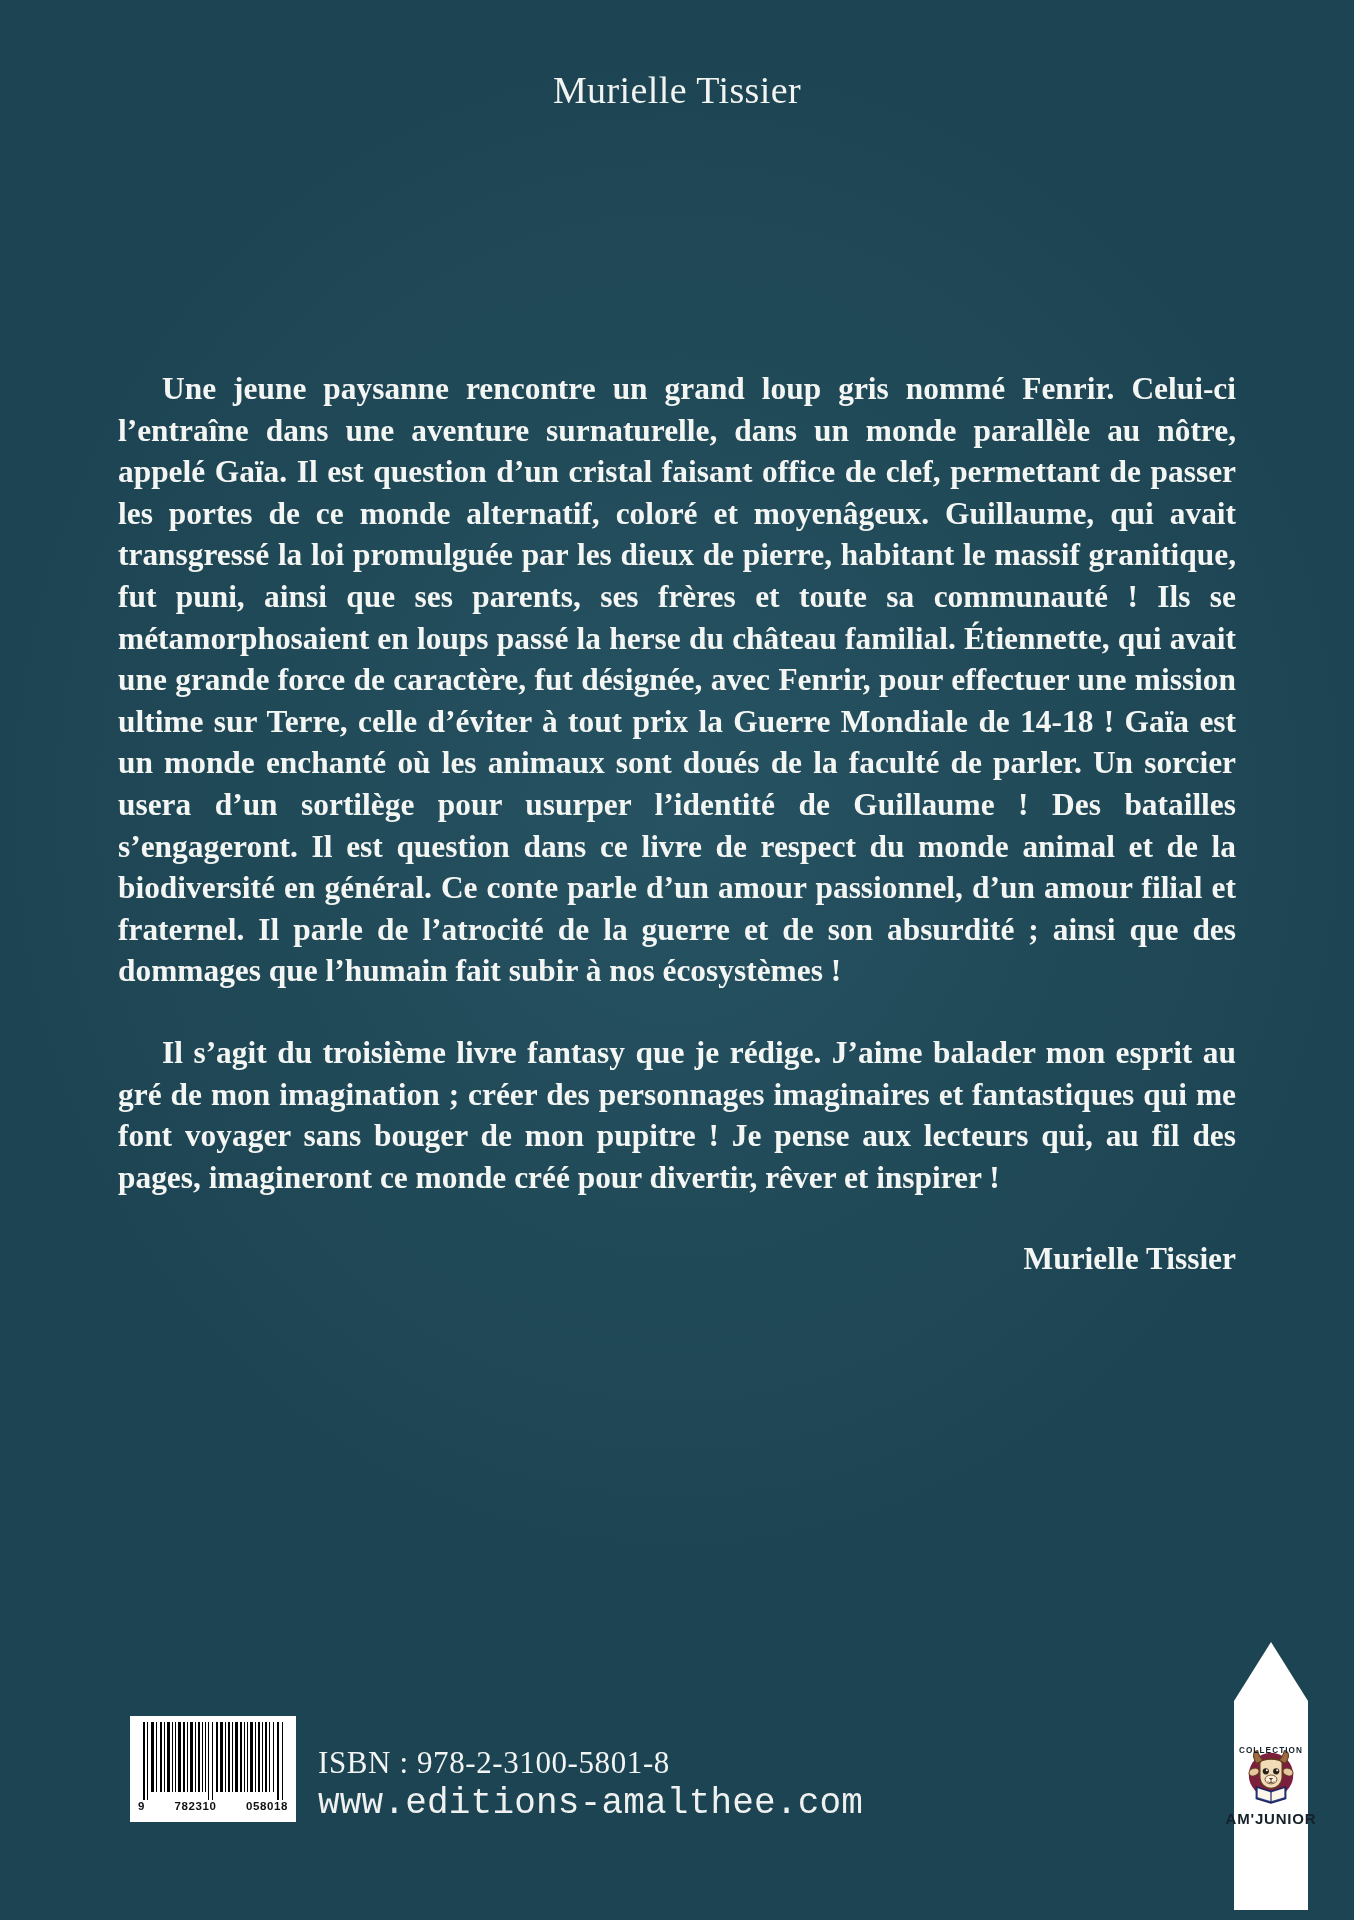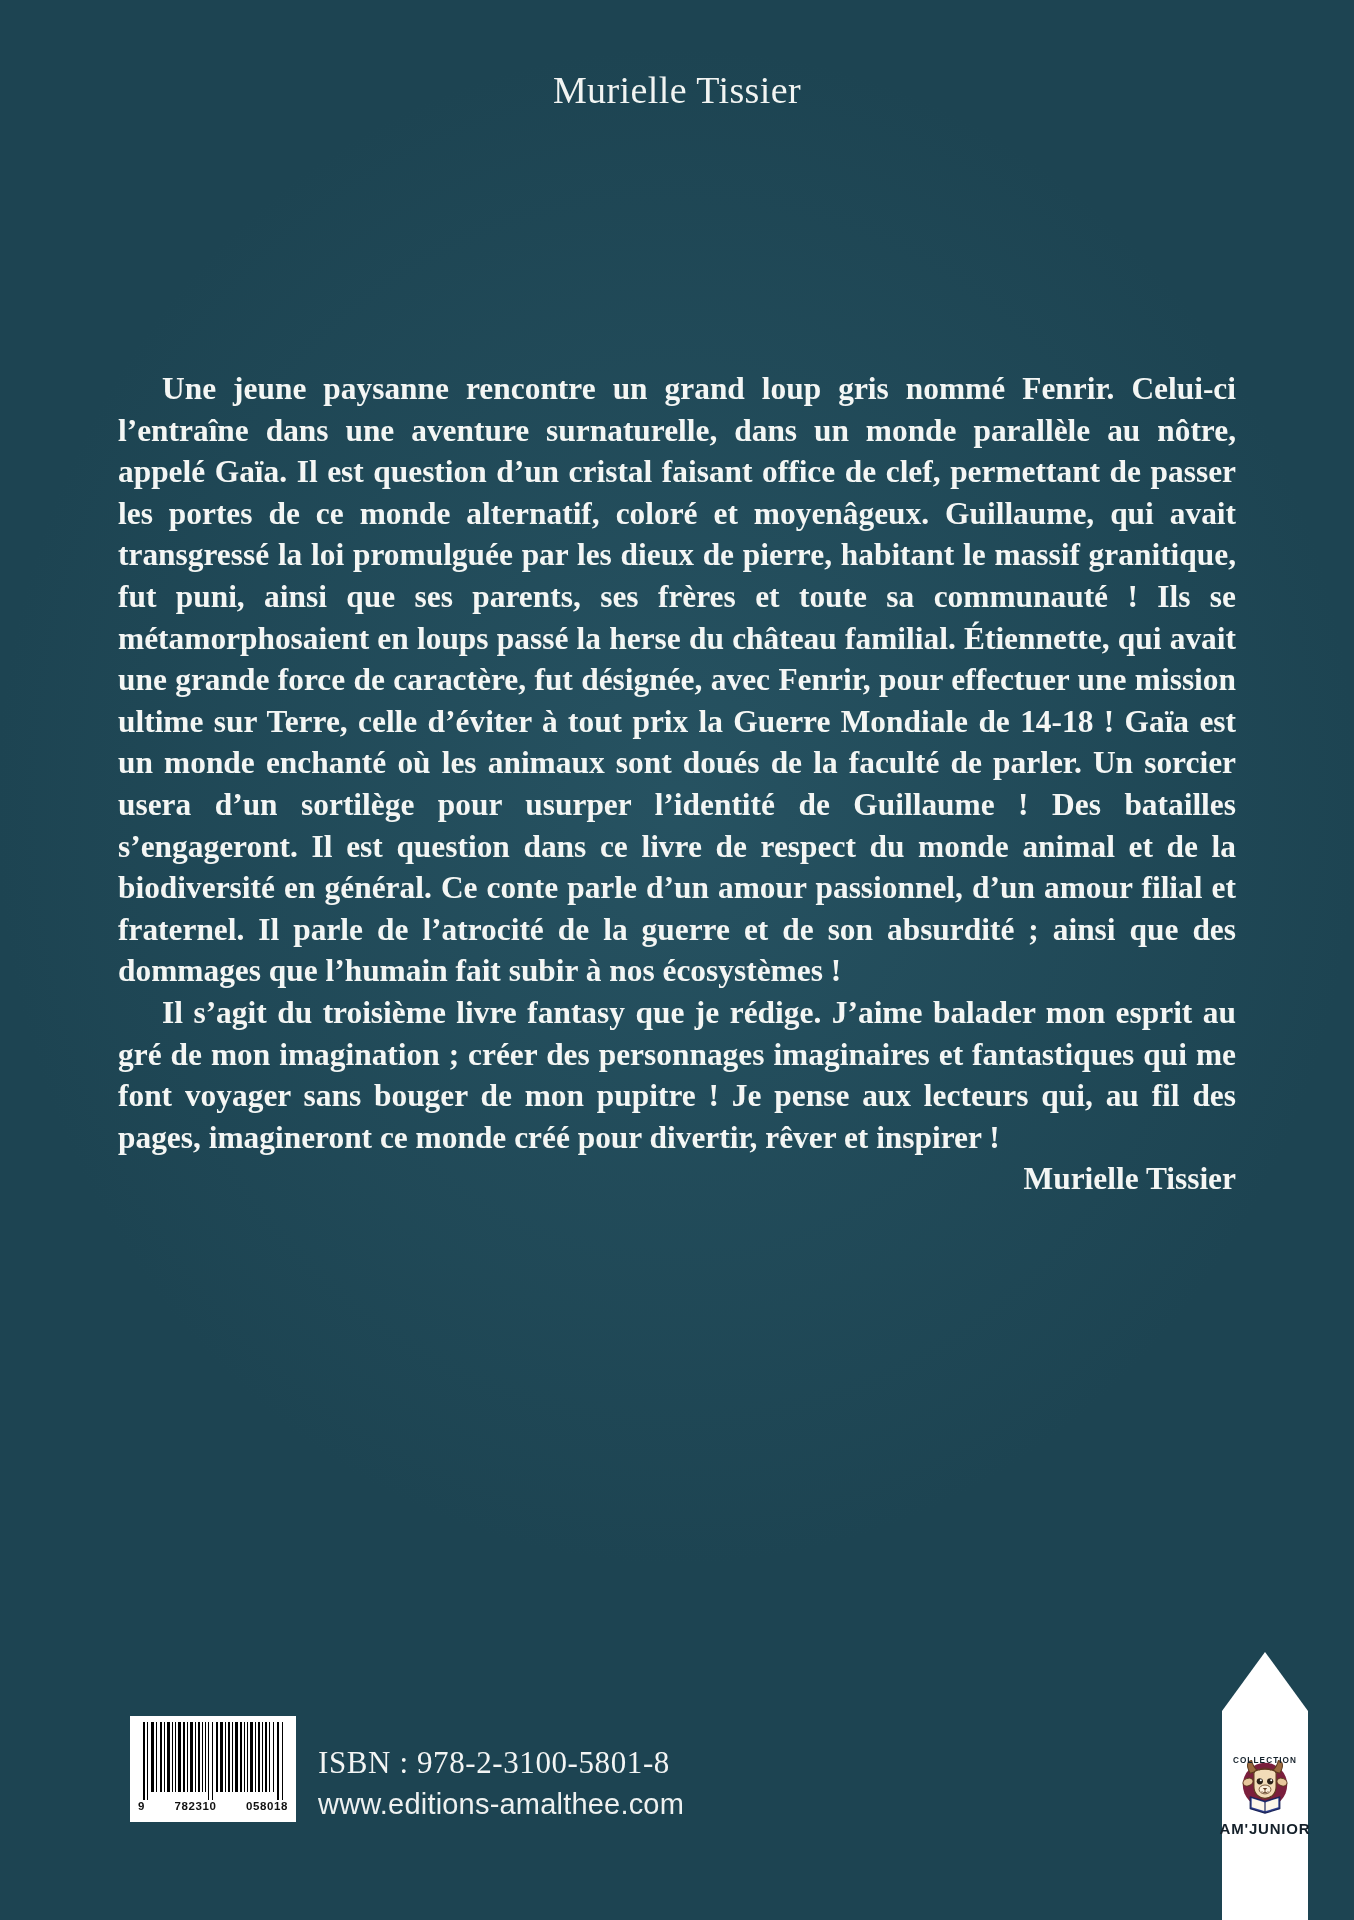--- a/index.html
+++ b/index.html
@@ -70,20 +70,21 @@
     text-align: justify;
     text-justify: inter-word;
     font-family: "Liberation Serif", "DejaVu Serif", serif;
     font-weight: bold;
   }
   .blurb p {
     margin: 0;
     text-indent: 44px;
   }
   .blurb p + p {
+    margin-top: 40px;
   }
   .signature {
     margin-top: 4px;
     text-align: right;
     text-indent: 0;
     font-size: 31.4px;
   }
 
   
   .barcode {
@@ -127,33 +128,33 @@
     letter-spacing: 0.5px;
     font-family: "Liberation Serif", "DejaVu Serif", serif;
   }
   .isbn {
     font-size: 31px;
     line-height: 42px;
     letter-spacing: 0.6px;
     font-family: "Liberation Serif", "DejaVu Serif", serif;
   }
   .website {
-    font-size: 29px;
+    font-size: 36px;
     line-height: 40px;
     letter-spacing: 0.2px;
-    font-family: Liberation Sans, sans-serif;
+    font-family: Liberation Mono, monospace;
     color: #eef1f0;
   }
 
   
   .ribbon {
     position: absolute;
     right: 46px;
-    bottom: 0;
-    width: 86px;
+    bottom: 10px;
+    width: 74px;
     height: 268px;
   }
   .ribbon .flag {
     position: absolute;
     inset: 0;
     background: #ffffff;
     clip-path: polygon(0% 100%, 0% 22%, 50% 0%, 100% 22%, 100% 100%);
   }
   .ribbon .logo {
     position: absolute;

